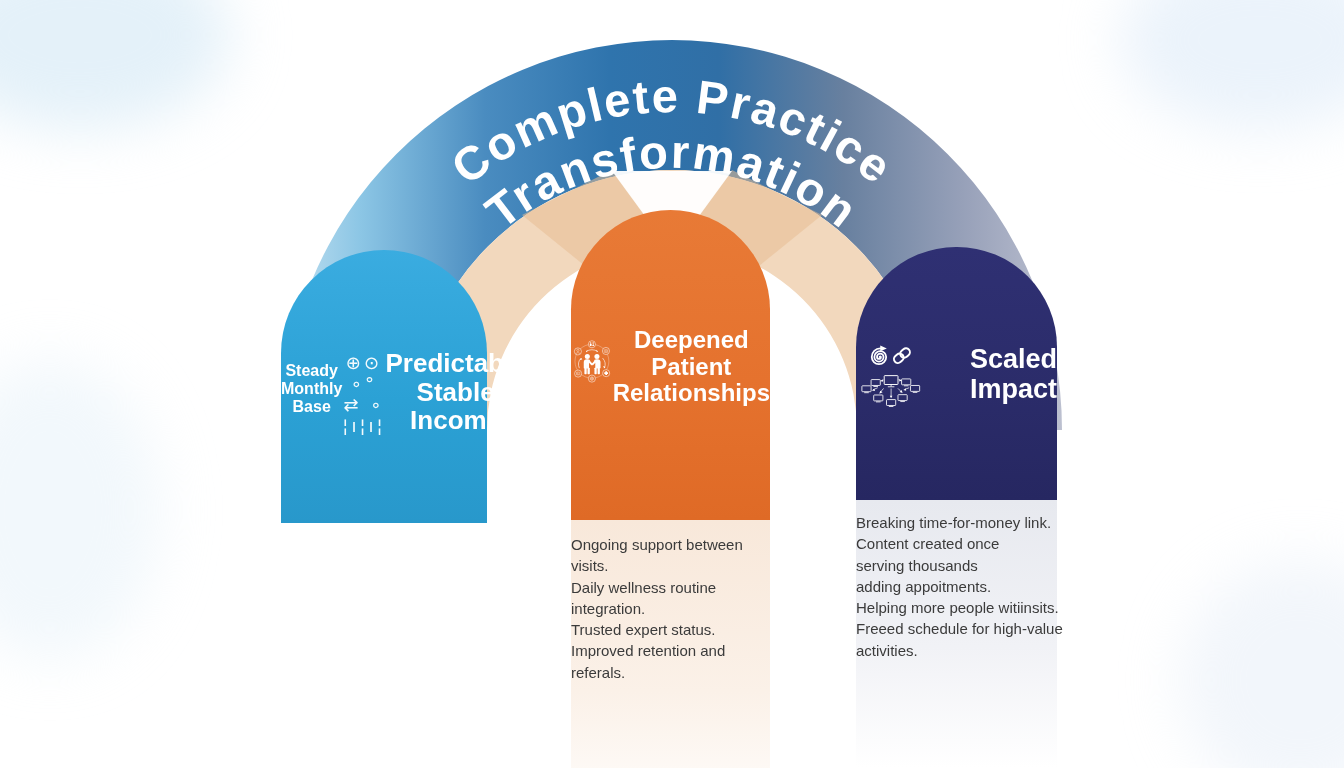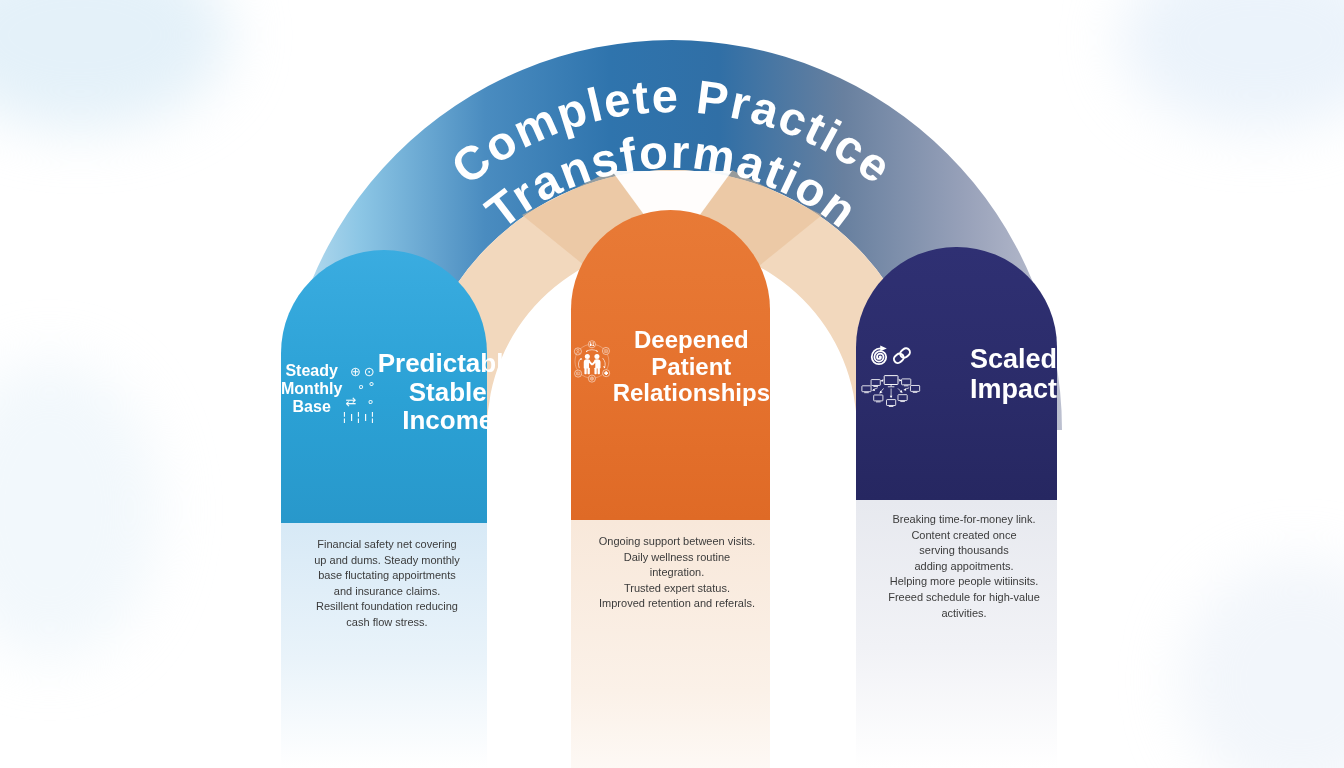--- a/index.html
+++ b/index.html
@@ -20,37 +20,37 @@
   .pillar{position:absolute;z-index:3;display:flex;flex-direction:row;align-items:center;
     color:#fff;text-align:center;}
   .pillar-left{left:281px;top:250px;width:206px;height:273px;border-radius:103px 103px 0 0;
     background:linear-gradient(180deg,#3aace0 0%,#2ba1d5 55%,#2898cb 100%);padding-top:0;}
   .pillar-middle{left:571px;top:210px;width:199px;height:310px;border-radius:100px 100px 0 0;
     background:linear-gradient(180deg,#e87a36 0%,#e5722e 55%,#df6a26 100%);}
   .pillar-right{left:856px;top:247px;width:201px;height:253px;border-radius:100px 100px 0 0;
     background:linear-gradient(180deg,#2f3073 0%,#2b2c6a 55%,#262761 100%);gap:48px;}
 
   .pillar-subtitle{font-size:16px;font-weight:bold;margin-top:4px;}
-  .glyph-row{font-family:"DejaVu Sans",sans-serif;font-size:13px;letter-spacing:3px;
-    margin-top:14px;opacity:.95;text-align:right;}
+  .glyph-row{font-family:"DejaVu Sans",sans-serif;font-size:18px;letter-spacing:3px;
+    margin-top:14px;opacity:.95;}
   .pillar-title{font-weight:bold;white-space:pre-line;line-height:1.1;text-align:center;}
   .pillar-left  .pillar-title{font-size:26px;margin-top:11px;}
   .pillar-middle .pillar-title{font-size:24px;margin-top:4px;}
   .pillar-right .pillar-title{font-size:27px;margin-top:2px;}
 
   .tail{position:absolute;z-index:2;}
   .tail-left{left:281px;top:523px;width:206px;height:245px;
     background:linear-gradient(180deg,#d7e9f6 0%,#e9f3fa 55%,rgba(255,255,255,0) 100%);}
   .tail-middle{left:571px;top:520px;width:199px;height:312px;
     background:linear-gradient(180deg,#f8e8da 0%,#fbf1e8 55%,rgba(255,255,255,0) 100%);}
   .tail-right{left:856px;top:500px;width:201px;height:268px;
     background:linear-gradient(180deg,#e7e9ef 0%,#f1f2f6 55%,rgba(255,255,255,0) 100%);}
 
-  .desc{margin:14px auto 0 auto;width:212px;font-size:11px;line-height:1.42;
-    color:#3b3b3b;text-align:center;white-space:pre-line;}
+  .desc{margin:14px auto 0 auto;width:212px;font-size:15px;line-height:1.42;
+    color:#3b3b3b;text-align:left;white-space:pre-line;}
   .tail-right .desc{margin-top:12px;width:216px;}
 
   .icon-stroke{stroke:#ffffff;fill:none;}
 </style>
 </head>
 <body>
 
 <div id="canvas">
 
   <div class="bg-blob blob-tl"></div>
@@ -84,28 +84,20 @@
     <path id="archTextPath1" d="M354,430 A318,318 0 0 1 990,430" fill="none"></path>
     <path id="archTextPath2" d="M410,430 A262,262 0 0 1 934,430" fill="none"></path>
     <text class="arch-text">
       <textPath href="#archTextPath1" startOffset="50%" text-anchor="middle">Complete Practice</textPath>
     </text>
     <text class="arch-text">
       <textPath href="#archTextPath2" startOffset="50%" text-anchor="middle">Transformation</textPath>
     </text>
   </svg>
 
-  <div class="tail tail-left">
-    <p class="desc">Financial safety net covering
-up and dums. Steady monthly
-base fluctating appoirtments
-and insurance claims.
-Resillent foundation reducing
-cash flow stress.</p>
-  </div>
 
   <div class="tail tail-middle">
     <p class="desc">Ongoing support between visits.
 Daily wellness routine
 integration.
 Trusted expert status.
 Improved retention and referals.</p>
   </div>
 
   <div class="tail tail-right">

